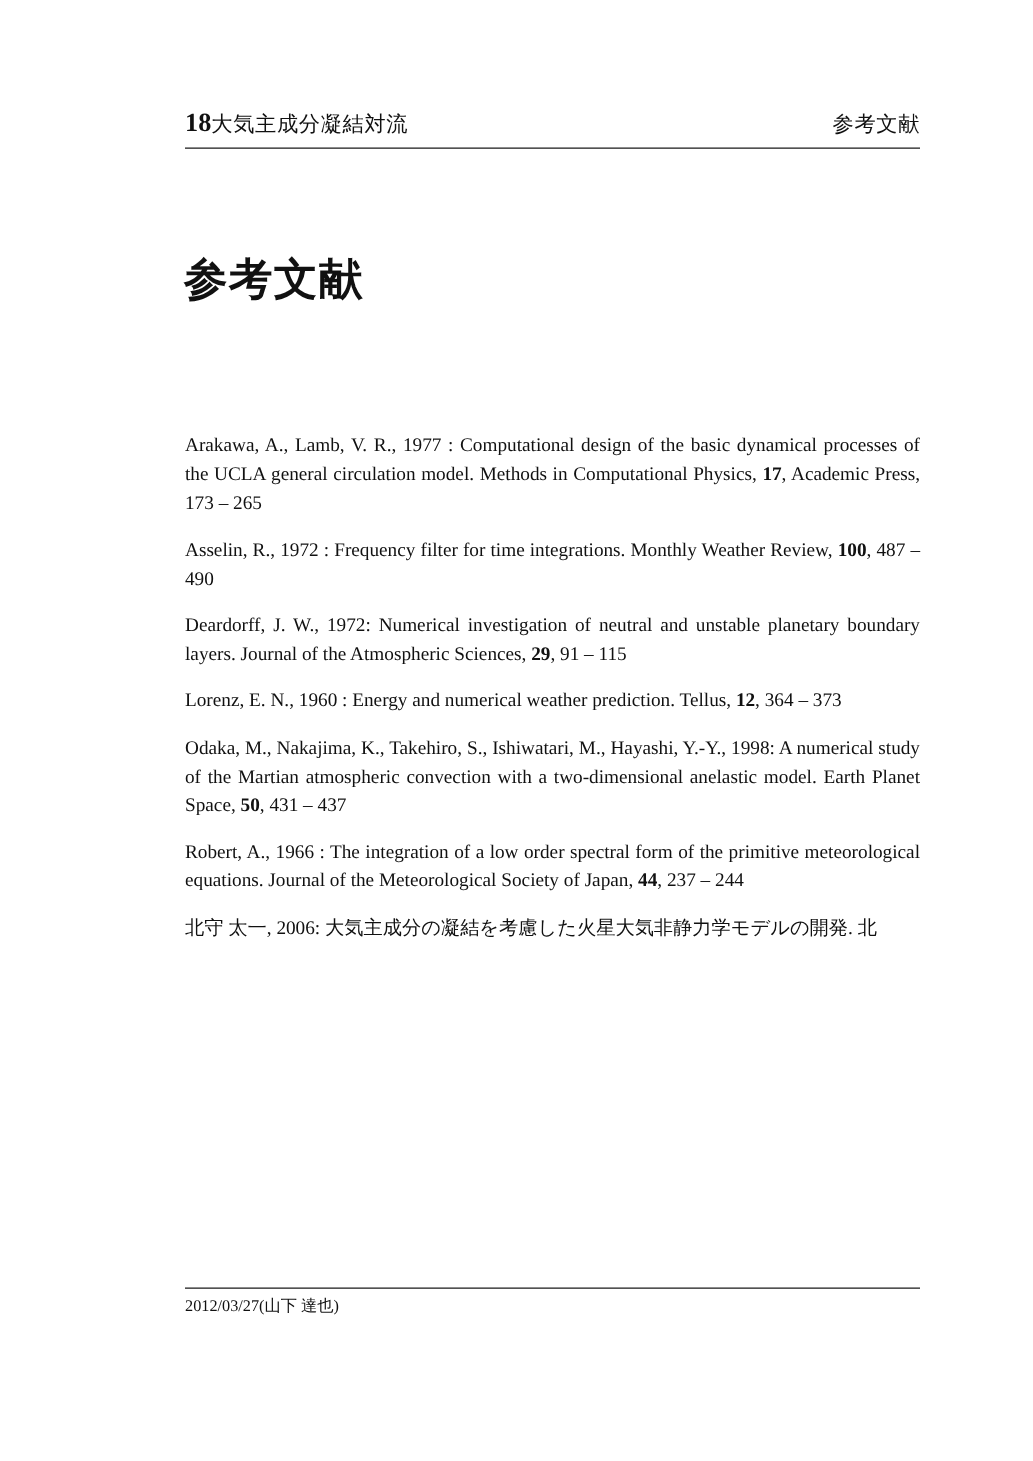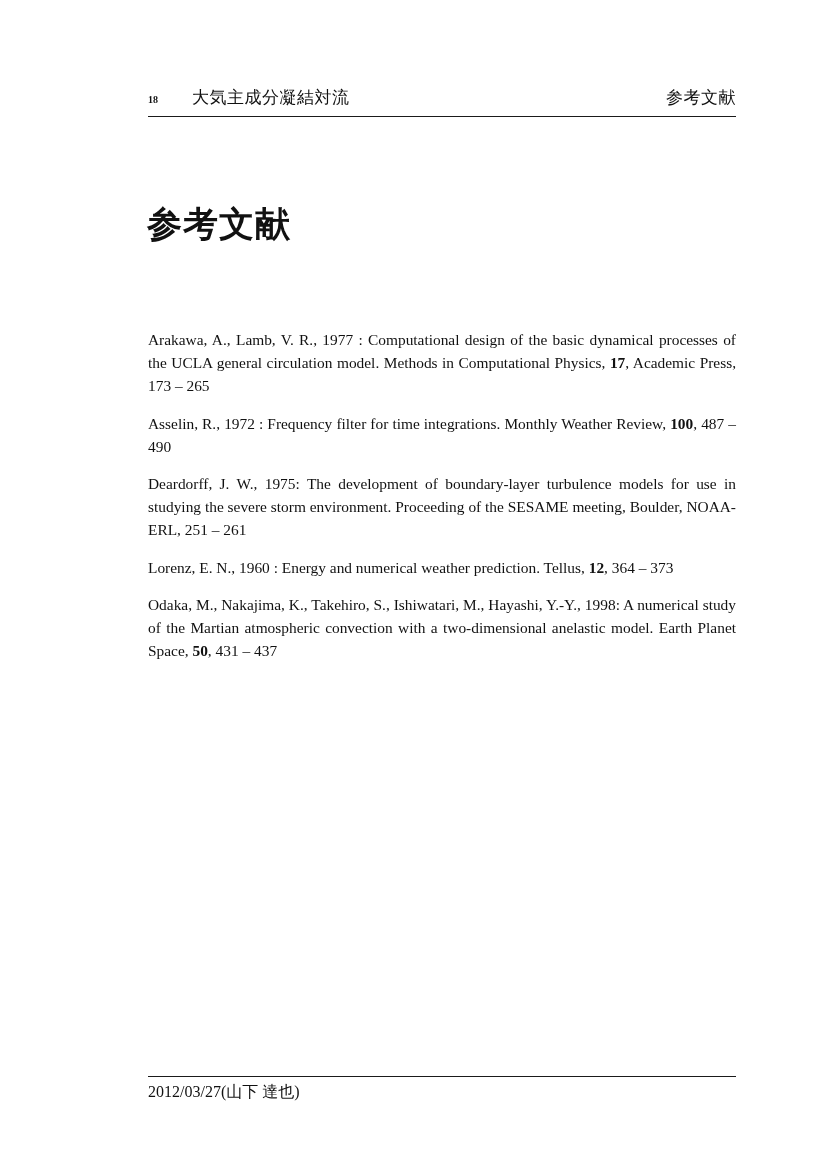--- a/index.html
+++ b/index.html
@@ -25,22 +25,21 @@
     border-bottom: 1.5px solid #1a1a1a;
     padding-bottom: 7px;
   }
   .running-header .left-group {
     display: flex;
     align-items: baseline;
   }
   .page-number {
     font-family: "Liberation Serif", "DejaVu Serif", serif;
     font-weight: bold;
-    font-size: 10px;
-    margin-right: 34px;
+    font-size: 21px;
   }
   .running-title {
     font-family: "Liberation Sans", "DejaVu Sans", sans-serif;
     font-size: 17px;
     letter-spacing: 0.5px;
   }
   
   .chapter-title {
     position: absolute;
     left: 147px;
@@ -48,63 +47,65 @@
     font-family: "Liberation Sans", "DejaVu Sans", sans-serif;
     font-weight: 600;
     font-size: 35px;
     letter-spacing: 1px;
     line-height: 1.2;
   }
   
   .reference-list {
     position: absolute;
     left: 148px;
-    top: 328px;
+    top: 345px;
     width: 588px;
     font-size: 15.4px;
     line-height: 23.2px;
     text-align: justify;
   }
   .reference-list p.ref {
     margin: 0 0 14px 0;
   }
   .reference-list .vol {
     font-weight: bold;
   }
   
   .page-footer {
     position: absolute;
     left: 148px;
     width: 588px;
-    top: 1076px;
+    top: 1030px;
     border-top: 1px solid #1a1a1a;
     padding-top: 5px;
-    font-size: 16px;
+    font-size: 13px;
   }
 </style>
 </head>
 <body>
 
 <div class="page">
 
   <div class="running-header">
     <div class="left-group">
       <span class="page-number">18</span>
       <span class="running-title">大気主成分凝結対流</span>
     </div>
     <span class="running-title">参考文献</span>
   </div>
 
   <div class="chapter-title">参考文献</div>
 
   <div class="reference-list">
       <p class="ref"><span>Arakawa, A., Lamb, V. R., 1977 : Computational design of the basic dynamical processes of the UCLA general circulation model. Methods in Computational Physics, </span><span class="vol">17</span><span>, Academic Press, 173 – 265</span></p>
       <p class="ref"><span>Asselin, R., 1972 : Frequency filter for time integrations. Monthly Weather Review, </span><span class="vol">100</span><span>, 487 – 490</span></p>
-      <p class="ref"><span>Deardorff, J. W., 1975: The development of boundary-layer turbulence models for use in studying the severe storm environment. Proceeding of the SESAME meeting, Boulder, NOAA-ERL, 251 – 261</span></p>
+      <p class="ref"><span>Deardorff, J. W., 1972: Numerical investigation of neutral and unstable planetary boundary layers. Journal of the Atmospheric Sciences, </span><span class="vol">29</span><span>, 91 – 115</span></p>
       <p class="ref"><span>Lorenz, E. N., 1960 : Energy and numerical weather prediction. Tellus, </span><span class="vol">12</span><span>, 364 – 373</span></p>
       <p class="ref"><span>Odaka, M., Nakajima, K., Takehiro, S., Ishiwatari, M., Hayashi, Y.-Y., 1998: A numerical study of the Martian atmospheric convection with a two-dimensional anelastic model. Earth Planet Space, </span><span class="vol">50</span><span>, 431 – 437</span></p>
+      <p class="ref"><span>Robert, A., 1966 : The integration of a low order spectral form of the primitive meteorological equations. Journal of the Meteorological Society of Japan, </span><span class="vol">44</span><span>, 237 – 244</span></p>
+      <p class="ref"><span>北守 太一, 2006: 大気主成分の凝結を考慮した火星大気非静力学モデルの開発. 北</span></p>
     </div>
 
   <div class="page-footer">
     <span>2012/03/27(山下 達也)</span>
   </div>
 
 </div>
 
 </body></html>

